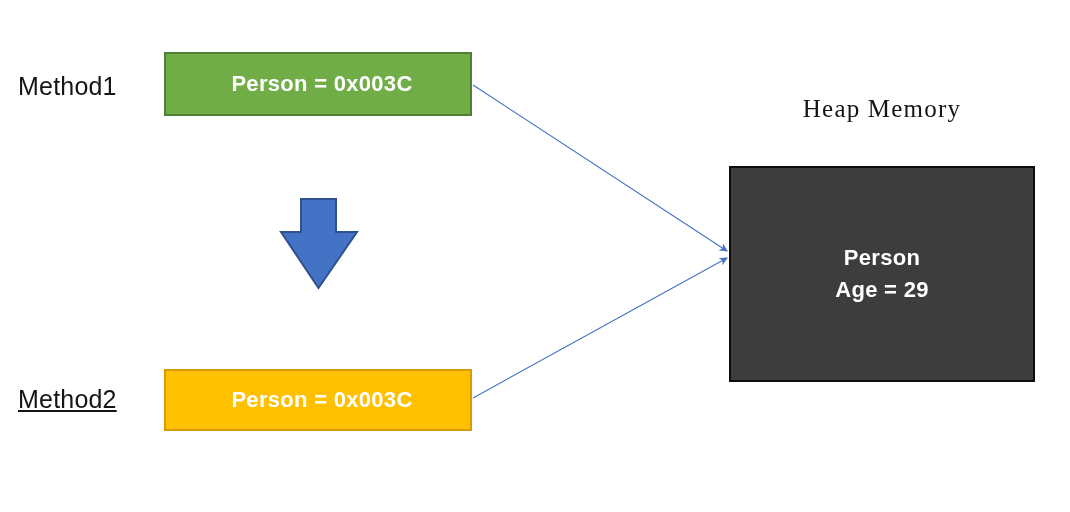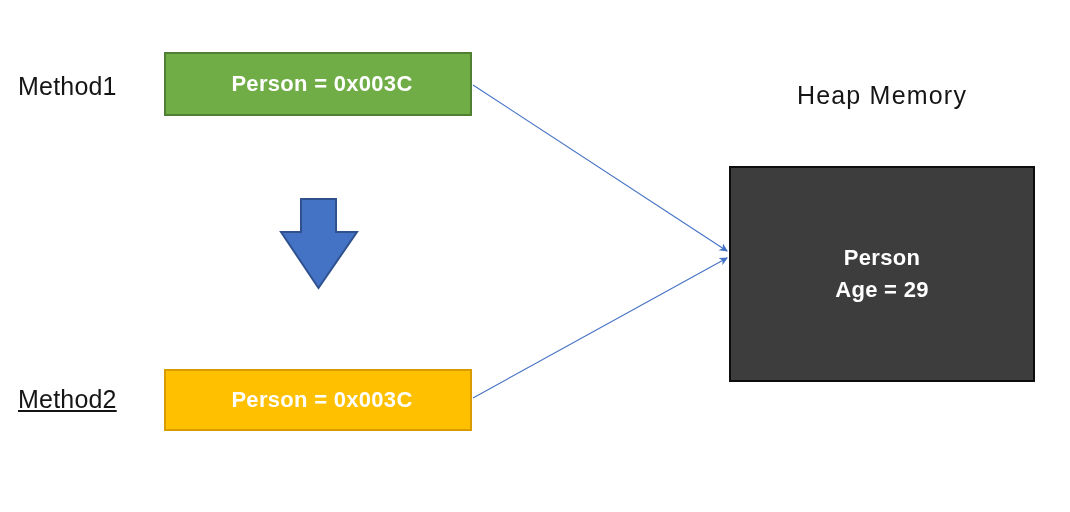--- a/index.html
+++ b/index.html
@@ -113,20 +113,20 @@
   <div class="abs ref-box green" style="left:164px; top:52px; width:308px; height:64px;">
     <span>Person = 0x003C</span>
   </div>
 
   <div class="abs plain-label" style="left:18px; top:387px;text-decoration:underline;">Method2</div>
 
   <div class="abs ref-box orange" style="left:164px; top:369px; width:308px; height:62px;">
     <span>Person = 0x003C</span>
   </div>
 
-  <div class="abs heap-title" style="left:729px; top:83px; width:306px;">Heap Memory</div>
+  <div class="abs heap-title" style="left:729px; top:96px; width:306px;font-family:Liberation Serif, serif;">Heap Memory</div>
 
   <div class="abs heap-box" style="left:729px; top:166px; width:306px; height:216px;">
     <div class="heap-line">Person</div>
     <div class="heap-line">Age = 29</div>
   </div>
 
 </div>
 
 </body></html>

